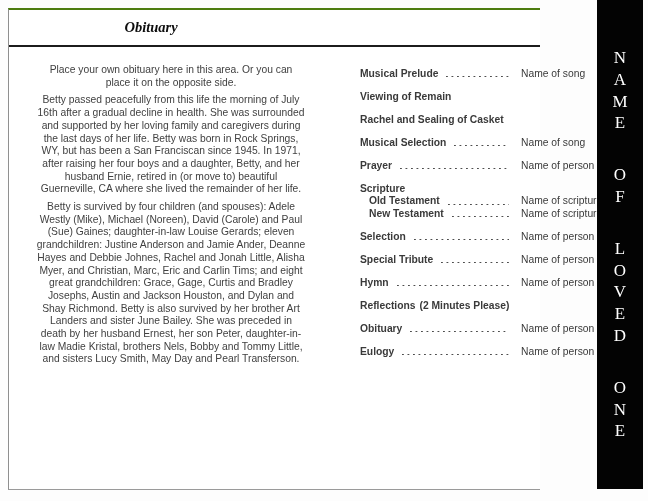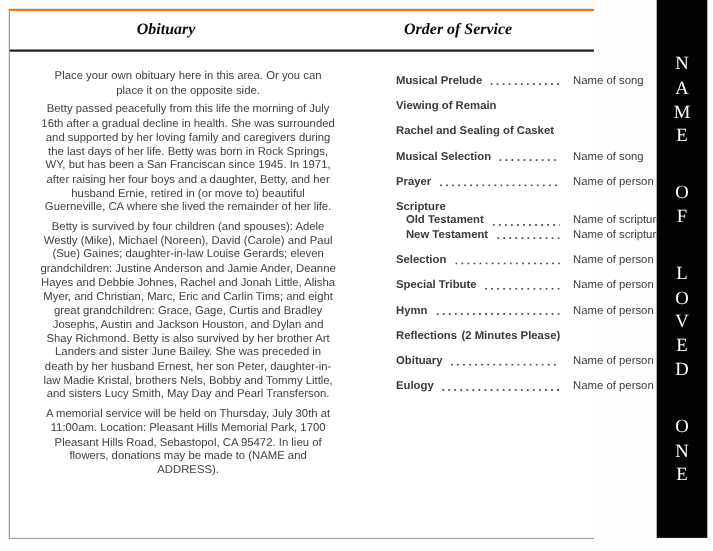--- a/index.html
+++ b/index.html
@@ -13,21 +13,21 @@
   .stage { position: absolute; inset: 0; background: #fdfdfd; }
 
   
   .content-box {
     position: absolute;
     left: 8px; top: 8px;
     width: 532px; height: 482px;
     background: #fff;
     border-left: 1px solid #8f8f8f;
     border-bottom: 1px solid #9a9a9a;
-    border-top: 2px solid #f97316;
+    border-top: 2px solid #4d7c0f;
     box-sizing: border-box;
   }
 
   
   .header-band {
     display: flex;
     height: 35px;
     align-items: center;
     border-bottom: 2px solid #1c1c1c;
   }
@@ -108,28 +108,26 @@
 </style>
 </head>
 <body>
 
 <div class="stage">
 
   <div class="content-box">
 
     <div class="header-band">
       <div class="header-cell hc-left">Obituary</div>
-      <div class="header-cell hc-right">Order of Service</div>
     </div>
 
     <div class="obituary-col">
         <p>Place your own obituary here in this area. Or you can place it on the opposite side.</p>
         <p>Betty passed peacefully from this life the morning of July 16th after a gradual decline in health.  She was surrounded and supported by her loving family and caregivers during the last days of her life.  Betty was born in Rock Springs, WY, but has been a San Franciscan since 1945.  In 1971, after raising her four boys and a daughter, Betty, and her husband Ernie, retired in (or move to) beautiful Guerneville, CA where she lived the remainder of her life.</p>
         <p>Betty is survived by four children (and spouses): Adele Westly (Mike), Michael (Noreen), David (Carole) and Paul (Sue) Gaines;  daughter-in-law Louise Gerards;  eleven grandchildren: Justine Anderson and Jamie Ander, Deanne Hayes and Debbie Johnes, Rachel and Jonah Little, Alisha Myer, and Christian, Marc, Eric and Carlin Tims;  and eight great grandchildren: Grace, Gage, Curtis and Bradley Josephs, Austin and Jackson Houston, and Dylan and Shay Richmond.  Betty is also survived by her brother Art Landers and sister June Bailey.  She was preceded in death by her husband Ernest, her son Peter, daughter-in-law Madie Kristal, brothers Nels, Bobby and Tommy Little, and sisters Lucy Smith, May Day and Pearl Transferson.</p>
-        <p>A memorial service will be held on Thursday, July 30th at 11:00am.  Location:  Pleasant Hills Memorial Park, 1700 Pleasant Hills Road, Sebastopol, CA 95472.  In lieu of flowers, donations may be made to (NAME and ADDRESS).</p>
       </div>
 
     <div class="os-col">
         <div class="os-group">
           <div class="os-row">
             <span class="os-label">Musical Prelude</span>
             <div class="os-dots"></div>
             <span class="os-value">Name of song</span>
           </div>
         </div>

